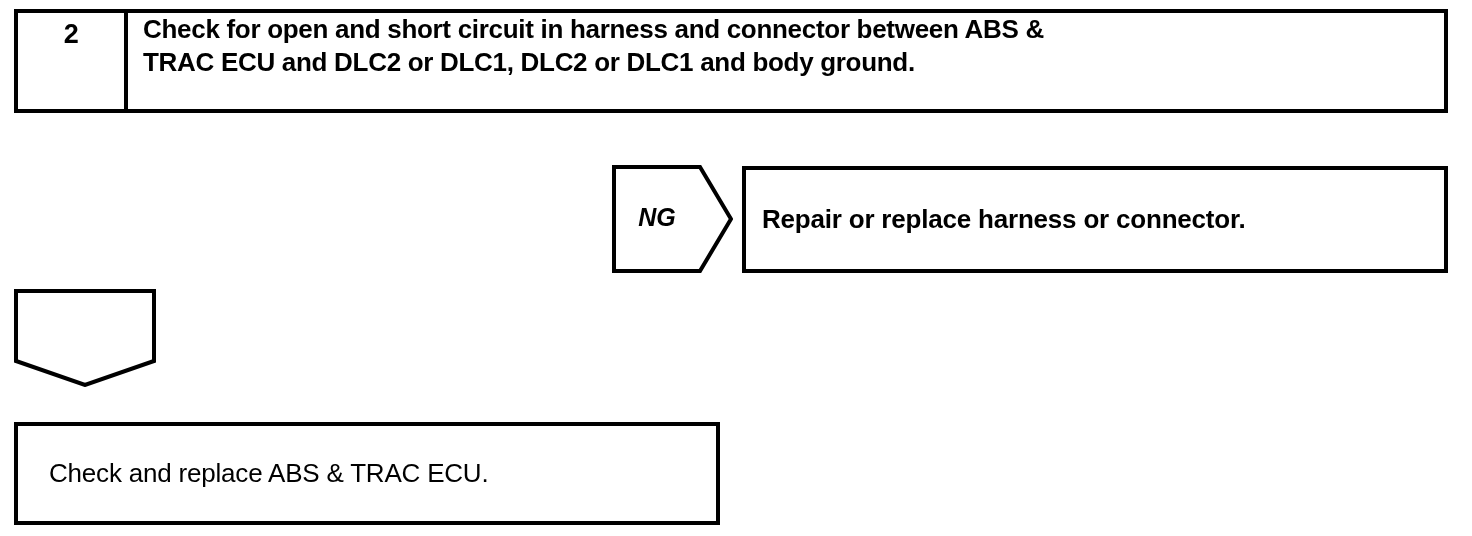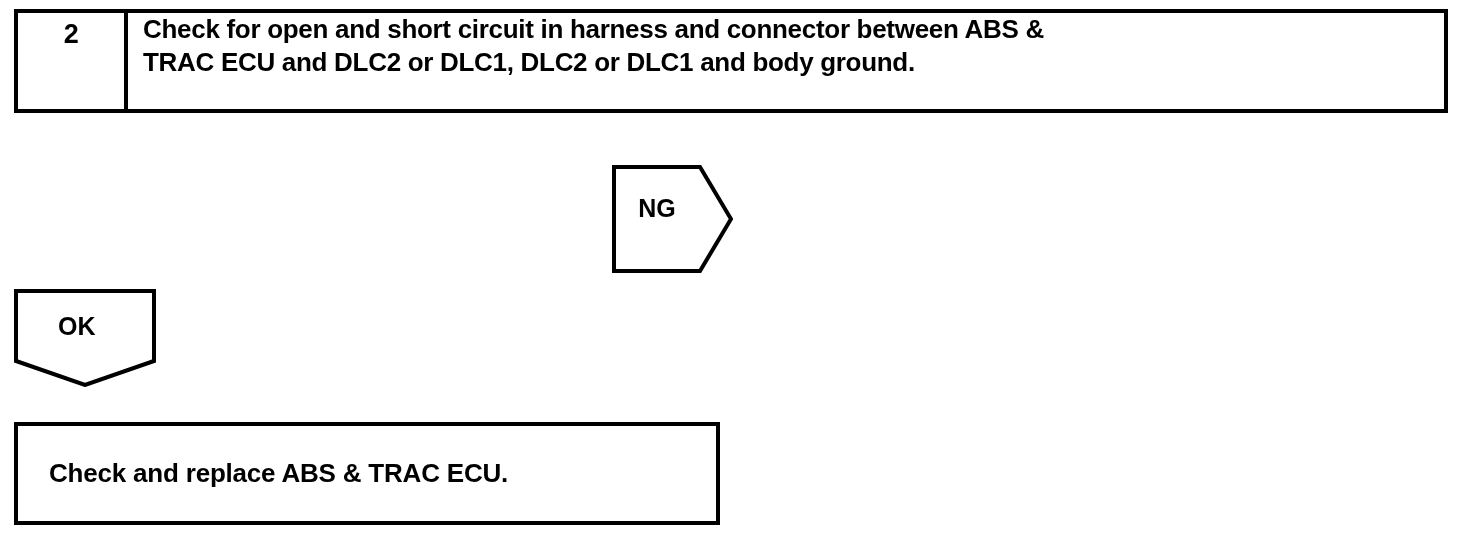--- a/index.html
+++ b/index.html
@@ -63,29 +63,30 @@
     position: absolute;
     left: 612px;
     top: 165px;
     width: 121px;
     height: 108px;
   }
   .ng-pentagon svg { display: block; }
   .ng-label {
     position: absolute;
     left: 612px;
-    top: 156px;
+    top: 165px;
     width: 90px;
     height: 104px;
     display: flex;
     align-items: center;
     justify-content: center;
     font-size: 25px;
     font-weight: bold;
     letter-spacing: 0px;
+    font-style: italic;
   }
 
   .result-box {
     position: absolute;
     left: 742px;
     top: 166px;
     width: 706px;
     height: 107px;
     box-sizing: border-box;
     border: 4px solid #000;
@@ -132,21 +133,21 @@
     height: 103px;
     box-sizing: border-box;
     border: 4px solid #000;
     background: #fff;
     display: flex;
     align-items: center;
     padding-left: 31px;
   }
   .final-text {
     font-size: 26px;
-    font-weight: bold;
+    font-weight: normal;
     letter-spacing: -0.2px;
   }
 </style>
 </head>
 <body>
 
 <div id="page">
 
   <div class="step-row">
     <div class="step-number-cell">
@@ -158,25 +159,27 @@
     </div>
   </div>
 
   <div class="ng-pentagon">
     <svg width="121" height="108" viewBox="0 0 121 108" xmlns="http://www.w3.org/2000/svg">
       <polygon points="2,2 88,2 119,54 88,106 2,106" fill="#ffffff" stroke="#000000" stroke-width="4" stroke-linejoin="miter"></polygon>
     </svg>
   </div>
   <div class="ng-label">NG</div>
 
+  <div class="result-box">
+    <span class="result-text">Repair or replace harness or connector.</span>
+  </div>
 
   <div class="ok-pentagon">
     <svg width="142" height="98" viewBox="0 0 142 98" xmlns="http://www.w3.org/2000/svg">
       <polygon points="2,2 140,2 140,72 71,96 2,72" fill="#ffffff" stroke="#000000" stroke-width="4" stroke-linejoin="miter"></polygon>
     </svg>
   </div>
-  <div class="ok-label">OK</div>
 
   <div class="final-box">
     <span class="final-text">Check and replace ABS &amp; TRAC ECU.</span>
   </div>
 
 </div>
 
 </body></html>

